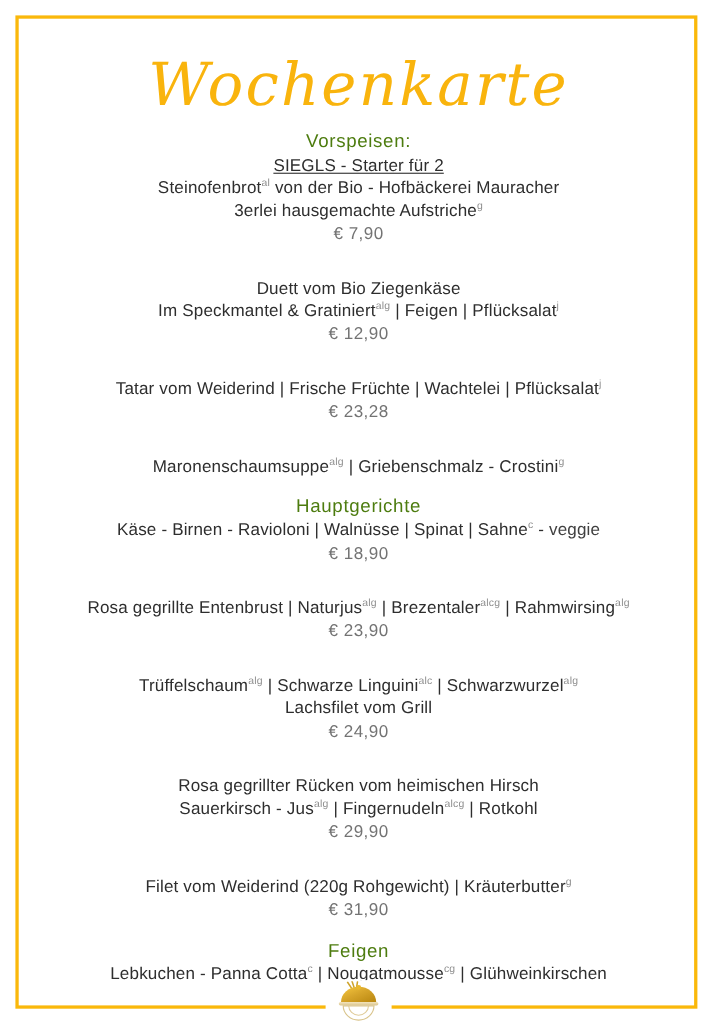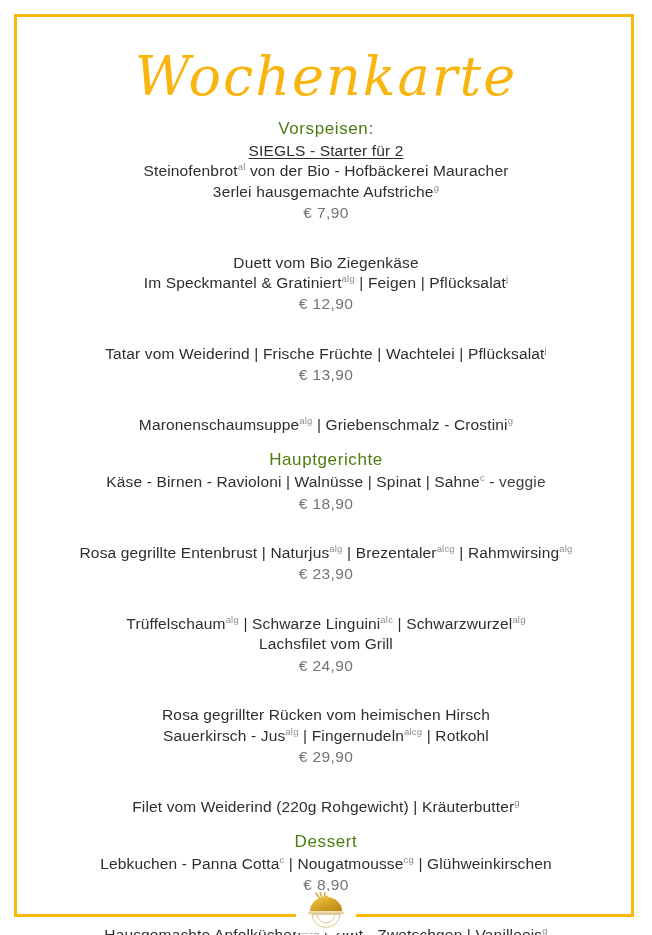--- a/index.html
+++ b/index.html
@@ -116,21 +116,21 @@
           <div class="line">3erlei hausgemachte Aufstriche<span class="alg">g</span></div>
           <div class="price">€ 7,90</div>
         </div>
         <div class="item item-gap">
           <div class="line">Duett vom Bio Ziegenkäse</div>
           <div class="line">Im Speckmantel &amp; Gratiniert<span class="alg">alg</span> | Feigen | Pflücksalat<span class="alg">j</span></div>
           <div class="price">€ 12,90</div>
         </div>
         <div class="item item-gap">
           <div class="line">Tatar vom Weiderind | Frische Früchte | Wachtelei | Pflücksalat<span class="alg">j</span></div>
-          <div class="price">€ 13,90</div>
+          <div class="price">€ 23,28</div>
         </div>
         <div class="item item-gap">
           <div class="line">Maronenschaumsuppe<span class="alg">alg</span> |  Griebenschmalz - Crostini<span class="alg">g</span></div>
         </div>
         <div class="section-head">Hauptgerichte</div>
         <div class="item">
           <div class="line">Käse - Birnen - Ravioloni | Walnüsse | Spinat | Sahne<span class="alg">c</span> - <span class="veggie">veggie</span></div>
           <div class="price">€ 18,90</div>
         </div>
         <div class="item item-gap">
@@ -142,22 +142,23 @@
           <div class="line">Lachsfilet vom Grill</div>
           <div class="price">€ 24,90</div>
         </div>
         <div class="item item-gap">
           <div class="line">Rosa gegrillter Rücken vom heimischen Hirsch</div>
           <div class="line">Sauerkirsch - Jus<span class="alg">alg</span> | Fingernudeln<span class="alg">alcg</span> | Rotkohl</div>
           <div class="price">€ 29,90</div>
         </div>
         <div class="item item-gap">
           <div class="line">Filet vom Weiderind (220g Rohgewicht) | Kräuterbutter<span class="alg">g</span></div>
+          <div class="price">€ 31,90</div>
         </div>
-        <div class="section-head">Dessert</div>
+        <div class="section-head">Feigen</div>
         <div class="item">
           <div class="line">Lebkuchen - Panna Cotta<span class="alg">c</span> | Nougatmousse<span class="alg">cg</span> | Glühweinkirschen</div>
           <div class="price">€ 8,90</div>
         </div>
         <div class="item item-gap">
           <div class="line">Hausgemachte Apfelkücherl<span class="alg">alcg</span> | Zimt - Zwetschgen | Vanilleeis<span class="alg">g</span></div>
           <div class="price">€ 8,90</div>
         </div>
       </div>
   </div>

